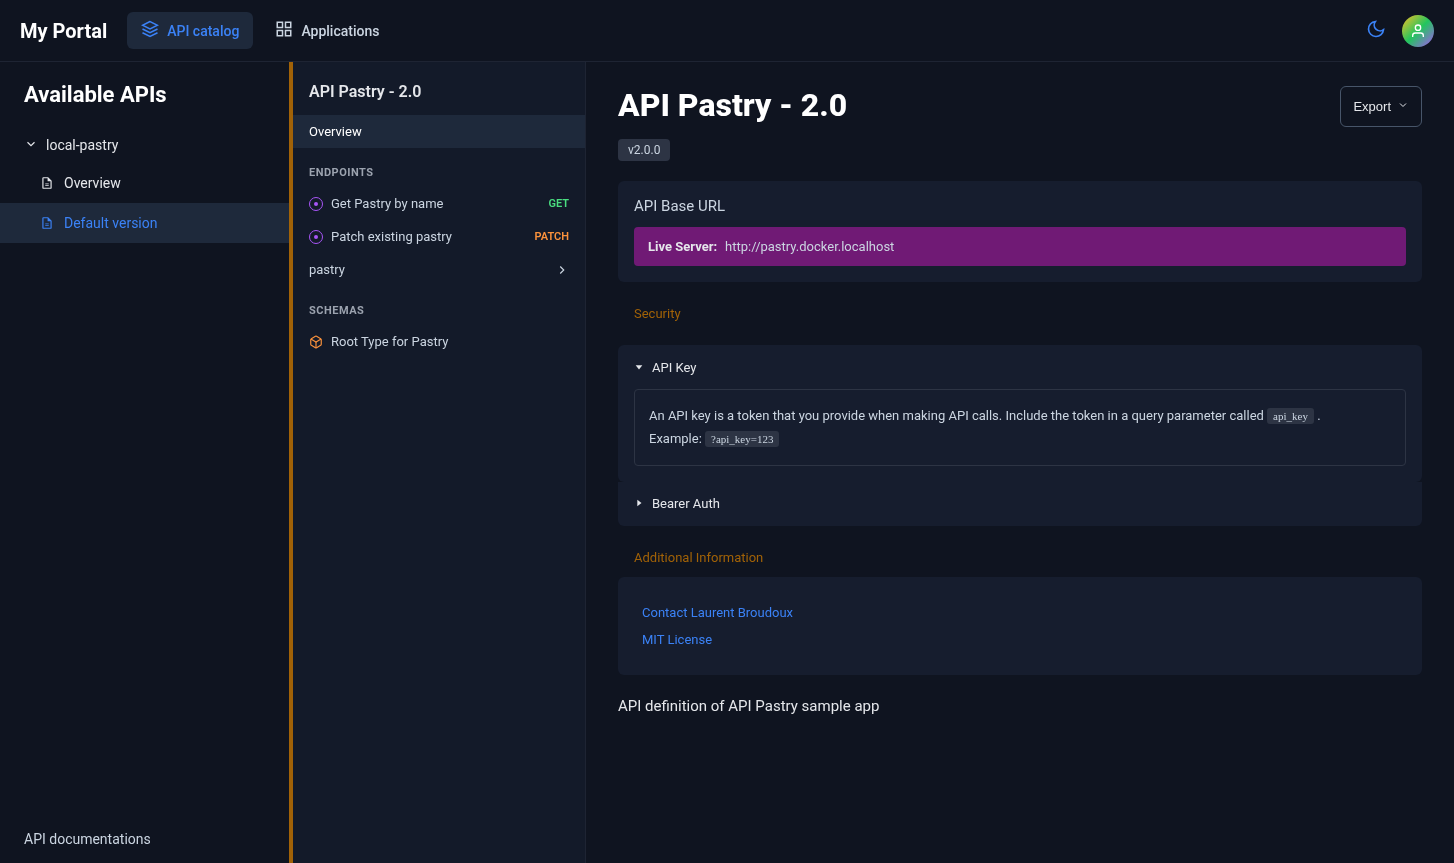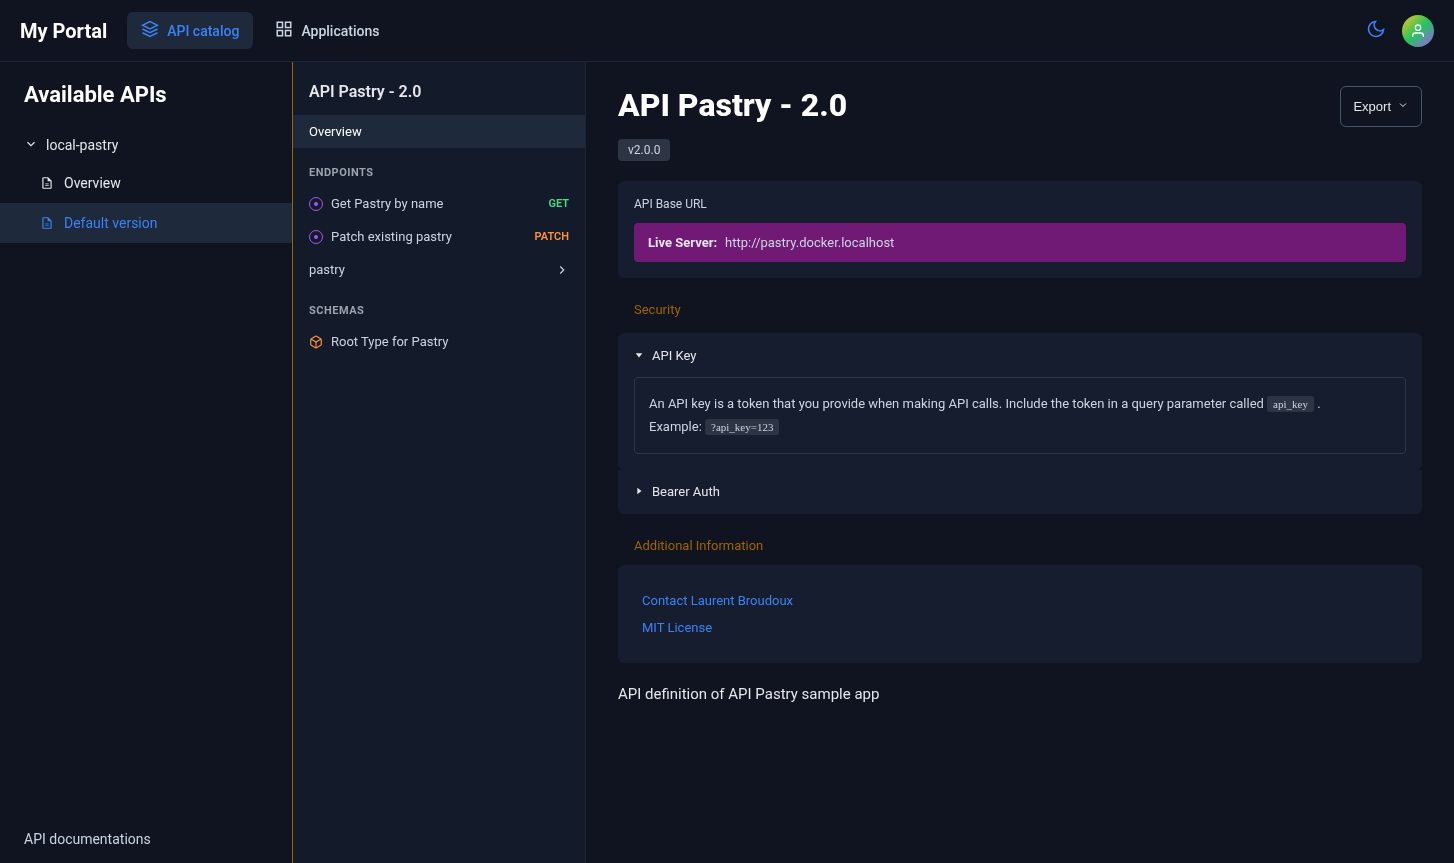--- a/index.html
+++ b/index.html
@@ -42,21 +42,21 @@
 .avatar {
   width: 32px; height: 32px; border-radius: 50%;
   background: linear-gradient(135deg, #fbbf24, #22c55e, #a855f7);
   display: flex; align-items: center; justify-content: center;
   cursor: pointer;
 }
 .avatar svg { color: #fff; }
 .main { display: flex; height: calc(100% - 62px); }
 .sidebar-left {
   width: 293px;
-  border-right: 1px solid #a16207;
+  border-right: 4px solid #a16207;
   display: flex;
   flex-direction: column;
   padding: 20px 0 0 0;
 }
 .sidebar-left h2 {
   font-size: 22px;
   font-weight: 700;
   color: #fff;
   padding: 0 24px 20px 24px;
 }
@@ -155,21 +155,21 @@
   padding: 4px 10px;
   border-radius: 4px;
   margin-top: 12px;
 }
 .panel {
   background: #161d2e;
   border-radius: 6px;
   padding: 16px;
   margin-top: 20px;
 }
-.panel-label { font-size: 12px; color: #cbd5e1; margin-bottom: 12px; }
+.panel-label { font-size: 15px; color: #cbd5e1; margin-bottom: 12px; }
 .server-box {
   background: #701a75;
   border-radius: 4px;
   padding: 12px 14px;
   display: flex; gap: 8px;
   font-size: 13px;
 }
 .server-label { font-weight: 700; color: #e5e7eb; }
 .server-url { color: #cbd5e1; }
 .section-label {
@@ -202,21 +202,21 @@
 }
 .link-list { padding: 6px 0; }
 .link-item {
   font-size: 13px;
   color: #3b82f6;
   cursor: pointer;
   padding: 6px 0;
 }
 .description { font-size: 15px; color: #e5e7eb; margin-top: 22px; }
 .chevron { display: inline-flex; }
-.panel-security { background: #161d2e; border-radius: 6px; margin-top: 16px; padding-bottom: 8px; }
+.panel-security { background: #161d2e; border-radius: 6px; margin-top: 24px; padding-bottom: 8px; }
 .panel-security-top { padding-top: 4px; }
 </style>
 </head>
 <body>
 
 <div class="header">
   <div class="brand">My Portal</div>
   <div class="nav-items">
     <div class="nav-item active">
       <span>

